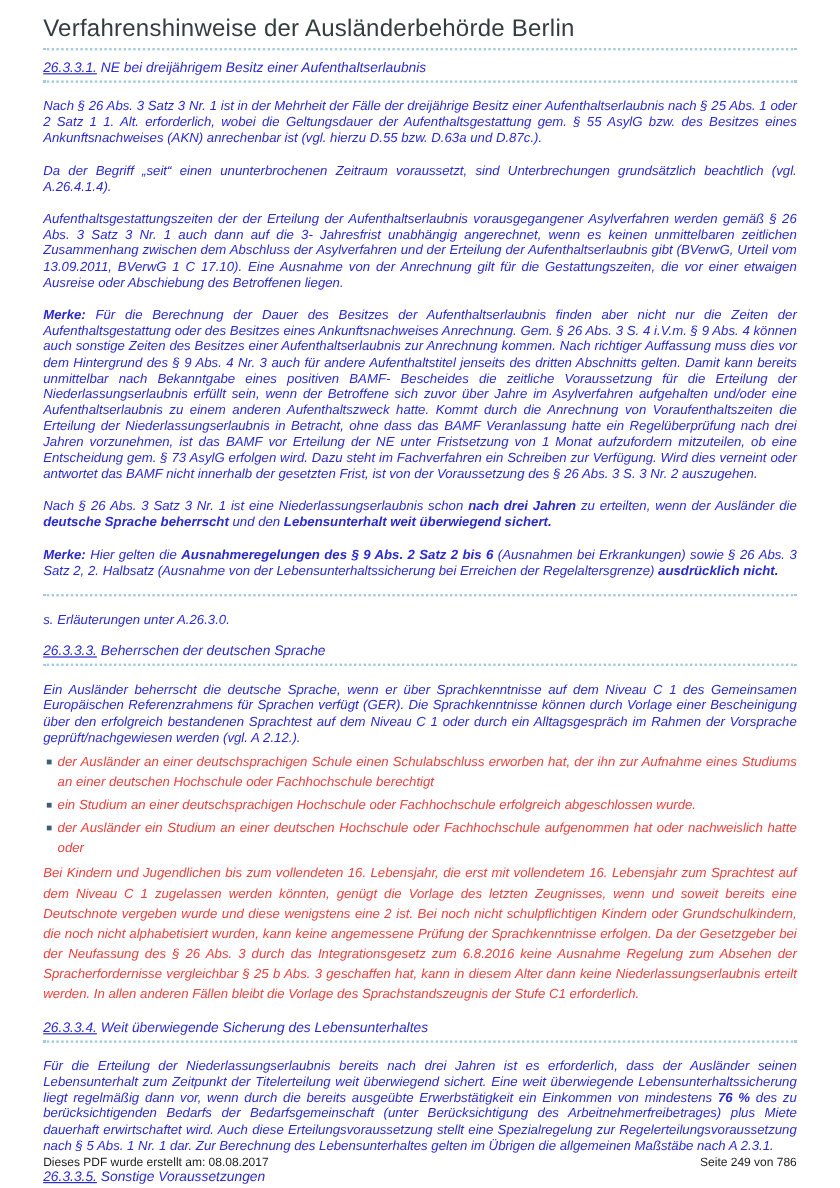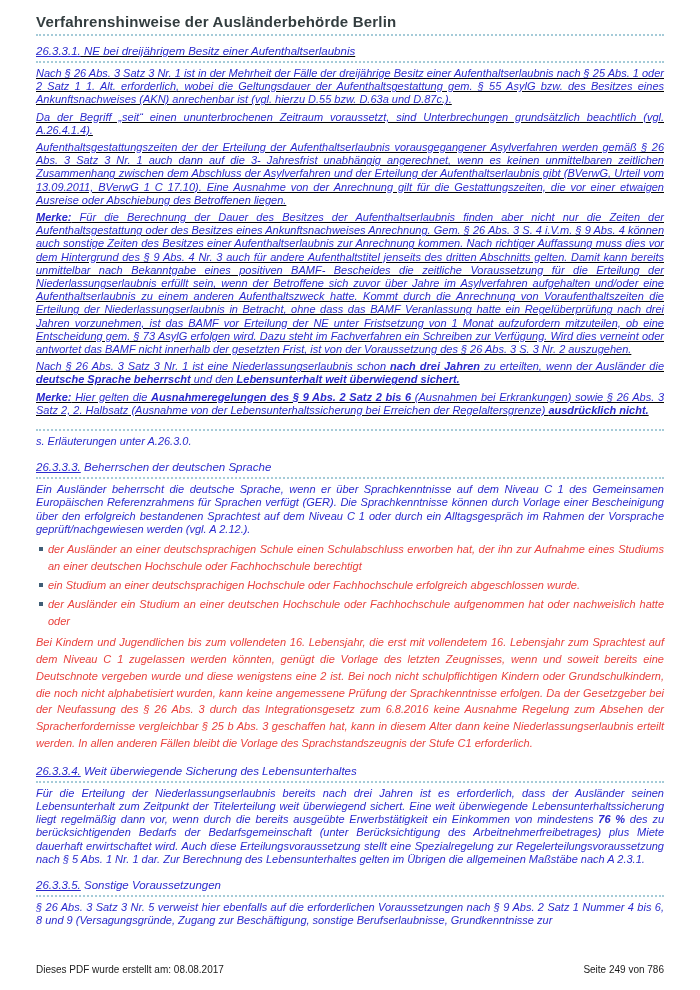--- a/index.html
+++ b/index.html
@@ -10,46 +10,46 @@
   }
   .page {
     position: relative;
     width: 700px;
     height: 990px;
     background: #ffffff;
     padding: 13px 36px 0 36px;
     overflow: hidden;
   }
   .title {
-    font-size: 15px;
-    font-weight: 700;
+    font-size: 20px;
+    font-weight: 400;
     color: var(--title-text, #333d3f);
     letter-spacing: 0.2px;
     margin-bottom: 4px;
   }
   .dotted {
     height: 0;
     border-bottom: 2px dotted var(--divider, #a5cbd8);
   }
   .section { margin-top: 12px; }
-  #doc-body > .section:first-child { margin-top: 8px; text-decoration: underline; }
+  #doc-body > .section:first-child { margin-top: 8px; }
   .sec-head {
     font-style: italic;
     font-size: 11.5px;
     line-height: 14px;
     color: var(--body-blue, #2a2ace);
     padding-bottom: 3px;
   }
   .sec-num { text-decoration: underline; }
   .sec-title { }
   .para {
     font-style: italic;
     font-size: 11px;
     text-align: justify;
-    margin-top: 4px;
+    margin-top: 14px;
   }
   .para.blue { color: var(--body-blue, #2a2ace); line-height: 13.2px; }
   .para.red  { color: var(--accent-red, #e9413c); line-height: 16.8px; margin-top: 5px; }
   .para b { font-weight: 700; }
   ul.bullets {
     list-style: none;
     margin: 5px 0 2px 0;
   }
   ul.bullets li {
     position: relative;

